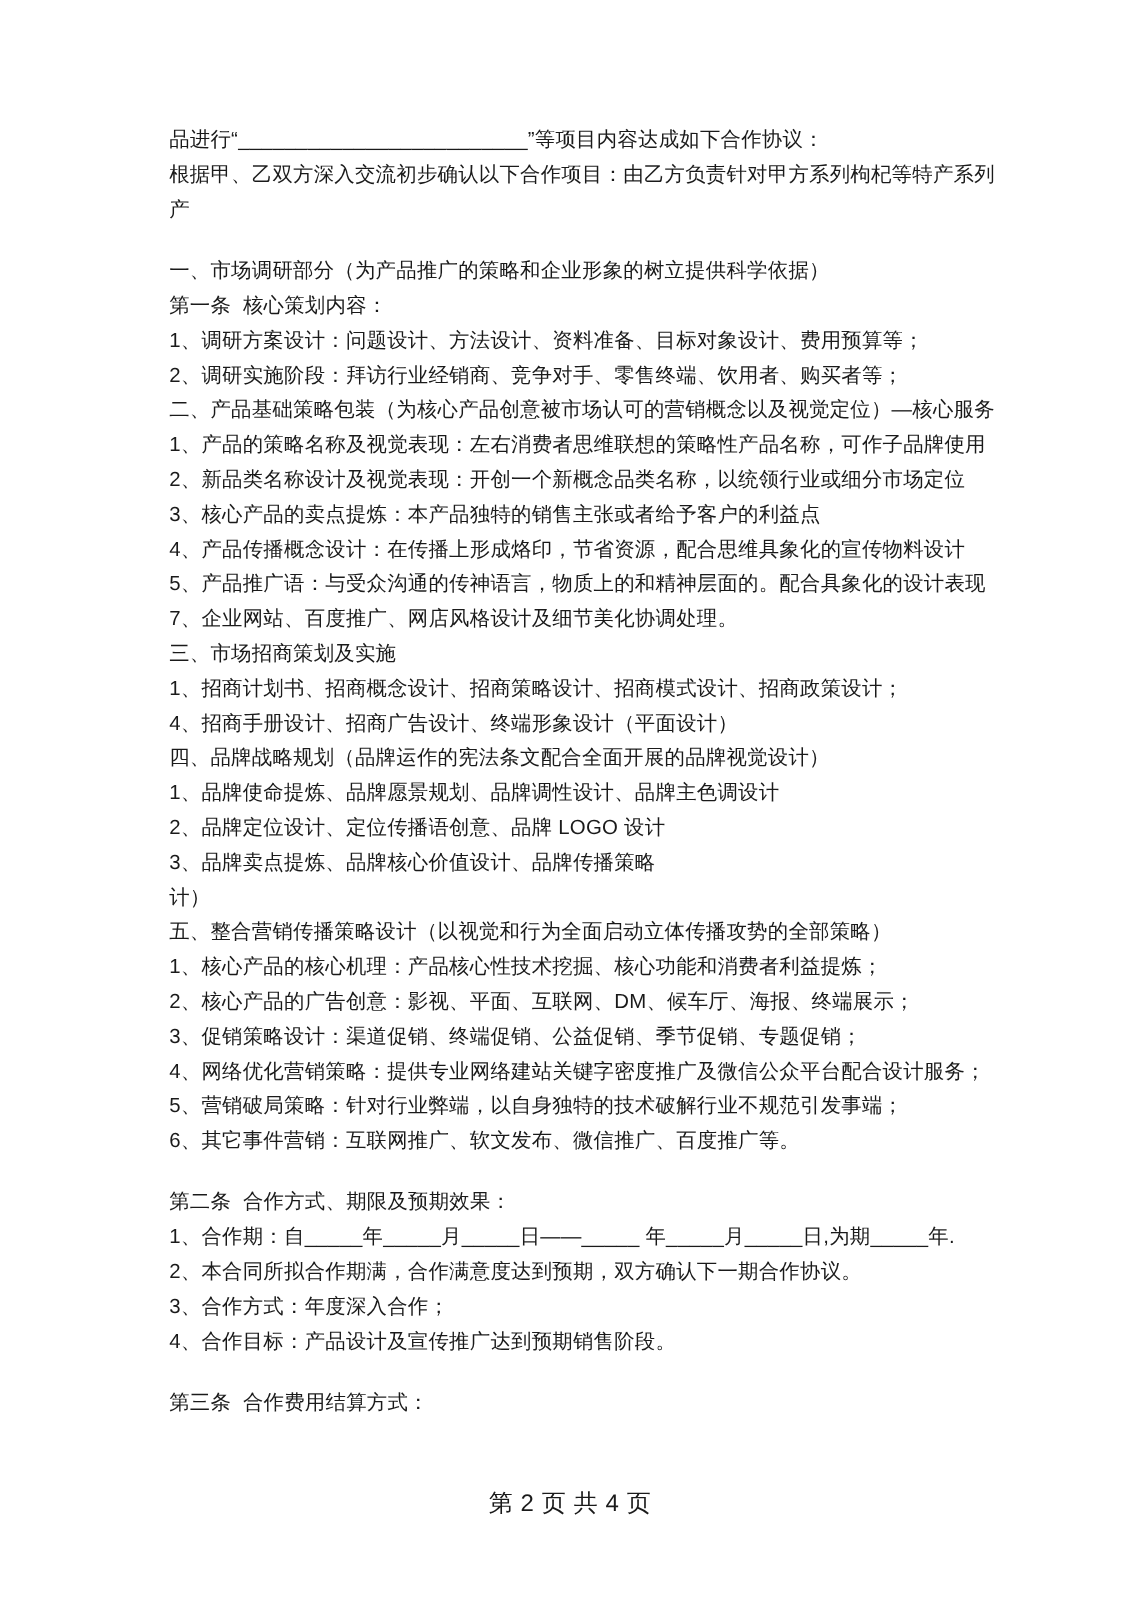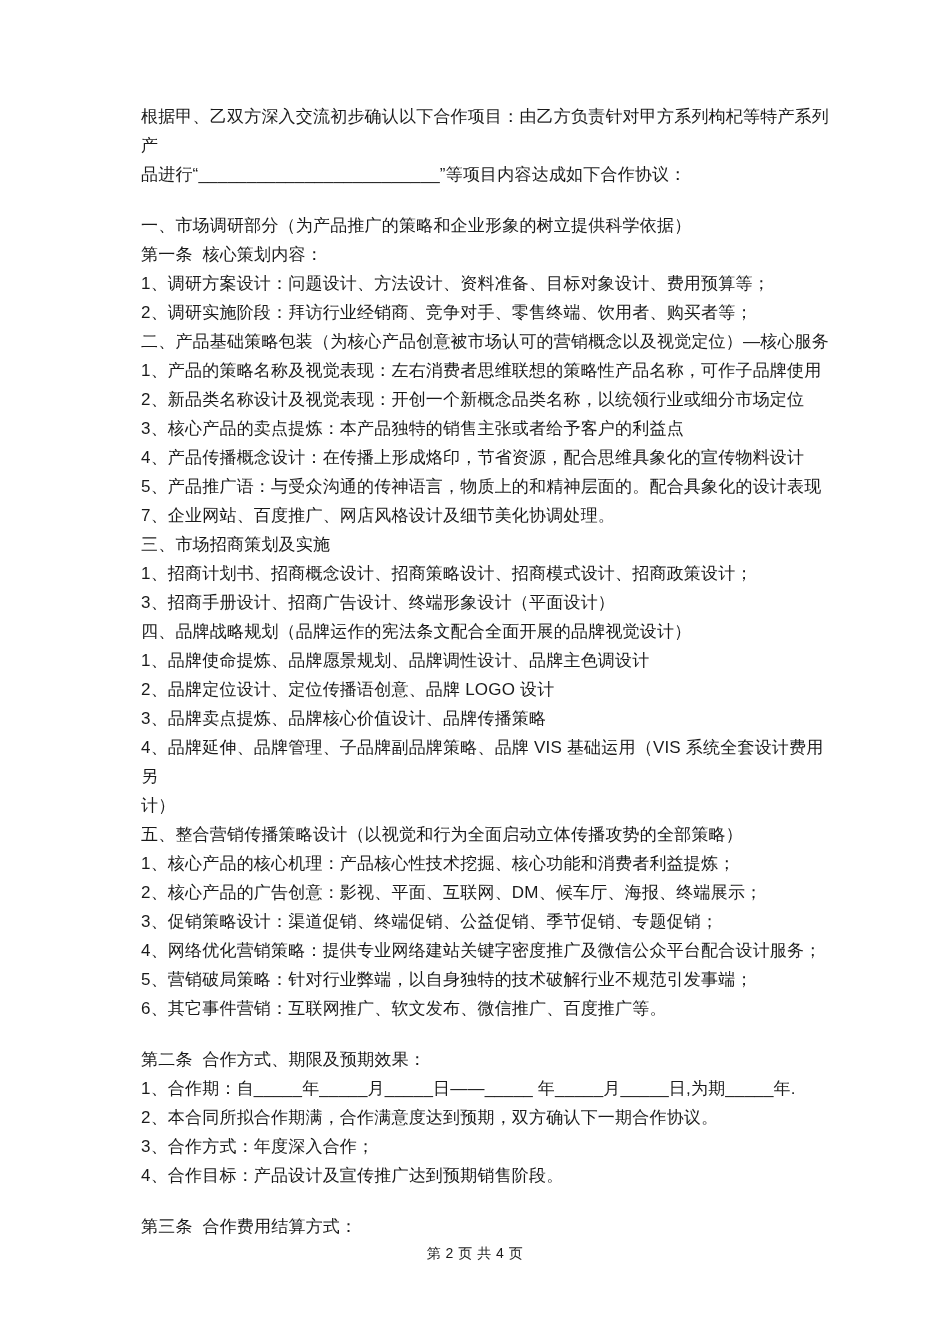--- a/index.html
+++ b/index.html
@@ -31,53 +31,52 @@
   }
   .blank {
     height: 22px;
   }
   .footer {
     position: absolute;
     left: 0;
     right: 0;
     top: 1242px;
     text-align: center;
-    font-size: 14px;
+    font-size: 20px;
     line-height: 22px;
     color: #1a1a1a;
     letter-spacing: 0.5px;
   }
 </style>
 </head>
 <body>
 
 <div class="page">
   <div class="doc-body" id="doc-body">
+      <div class="line">品进行“_________________________”等项目内容达成如下合作协议：</div>
       <div class="line">根据甲、乙双方深入交流初步确认以下合作项目：由乙方负责针对甲方系列枸杞等特产系列产</div>
-      <div class="line">品进行“_________________________”等项目内容达成如下合作协议：</div>
       <div class="blank"></div>
       <div class="line">一、市场调研部分（为产品推广的策略和企业形象的树立提供科学依据）</div>
       <div class="line">第一条  核心策划内容：</div>
       <div class="line">1、调研方案设计：问题设计、方法设计、资料准备、目标对象设计、费用预算等；</div>
       <div class="line">2、调研实施阶段：拜访行业经销商、竞争对手、零售终端、饮用者、购买者等；</div>
       <div class="line">二、产品基础策略包装（为核心产品创意被市场认可的营销概念以及视觉定位）—核心服务</div>
       <div class="line">1、产品的策略名称及视觉表现：左右消费者思维联想的策略性产品名称，可作子品牌使用</div>
       <div class="line">2、新品类名称设计及视觉表现：开创一个新概念品类名称，以统领行业或细分市场定位</div>
       <div class="line">3、核心产品的卖点提炼：本产品独特的销售主张或者给予客户的利益点</div>
       <div class="line">4、产品传播概念设计：在传播上形成烙印，节省资源，配合思维具象化的宣传物料设计</div>
       <div class="line">5、产品推广语：与受众沟通的传神语言，物质上的和精神层面的。配合具象化的设计表现</div>
       <div class="line">7、企业网站、百度推广、网店风格设计及细节美化协调处理。</div>
       <div class="line">三、市场招商策划及实施</div>
       <div class="line">1、招商计划书、招商概念设计、招商策略设计、招商模式设计、招商政策设计；</div>
-      <div class="line">3、招商手册设计、招商广告设计、终端形象设计（平面设计）</div>
+      <div class="line">4、招商手册设计、招商广告设计、终端形象设计（平面设计）</div>
       <div class="line">四、品牌战略规划（品牌运作的宪法条文配合全面开展的品牌视觉设计）</div>
       <div class="line">1、品牌使命提炼、品牌愿景规划、品牌调性设计、品牌主色调设计</div>
       <div class="line">2、品牌定位设计、定位传播语创意、品牌 LOGO 设计</div>
       <div class="line">3、品牌卖点提炼、品牌核心价值设计、品牌传播策略</div>
-      <div class="line">4、品牌延伸、品牌管理、子品牌副品牌策略、品牌 VIS 基础运用（VIS 系统全套设计费用另</div>
       <div class="line">计）</div>
       <div class="line">五、整合营销传播策略设计（以视觉和行为全面启动立体传播攻势的全部策略）</div>
       <div class="line">1、核心产品的核心机理：产品核心性技术挖掘、核心功能和消费者利益提炼；</div>
       <div class="line">2、核心产品的广告创意：影视、平面、互联网、DM、候车厅、海报、终端展示；</div>
       <div class="line">3、促销策略设计：渠道促销、终端促销、公益促销、季节促销、专题促销；</div>
       <div class="line">4、网络优化营销策略：提供专业网络建站关键字密度推广及微信公众平台配合设计服务；</div>
       <div class="line">5、营销破局策略：针对行业弊端，以自身独特的技术破解行业不规范引发事端；</div>
       <div class="line">6、其它事件营销：互联网推广、软文发布、微信推广、百度推广等。</div>
       <div class="blank"></div>
       <div class="line">第二条  合作方式、期限及预期效果：</div>

